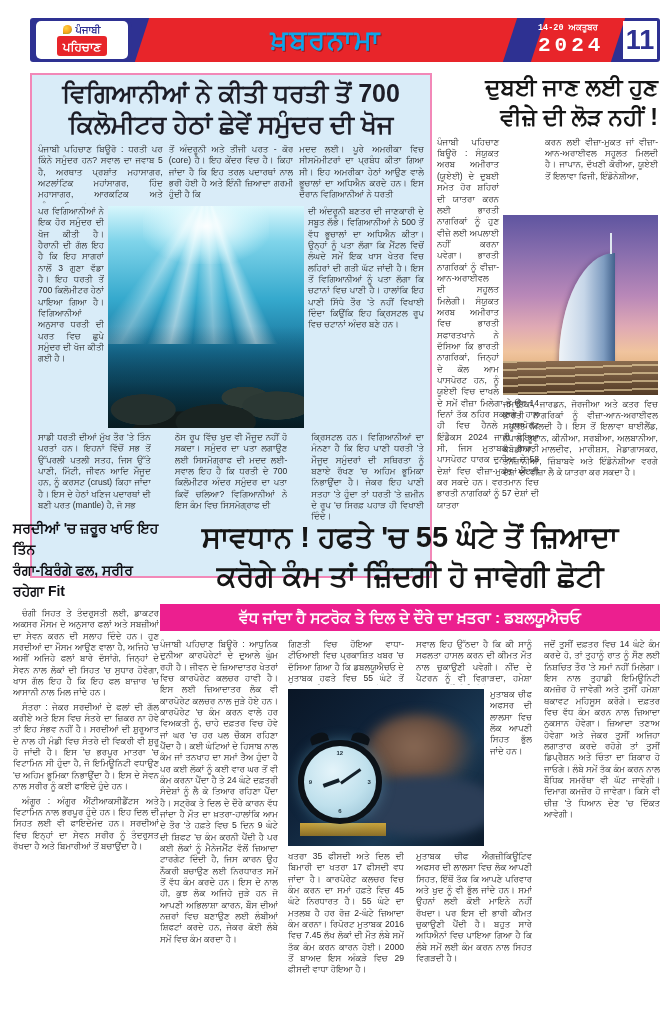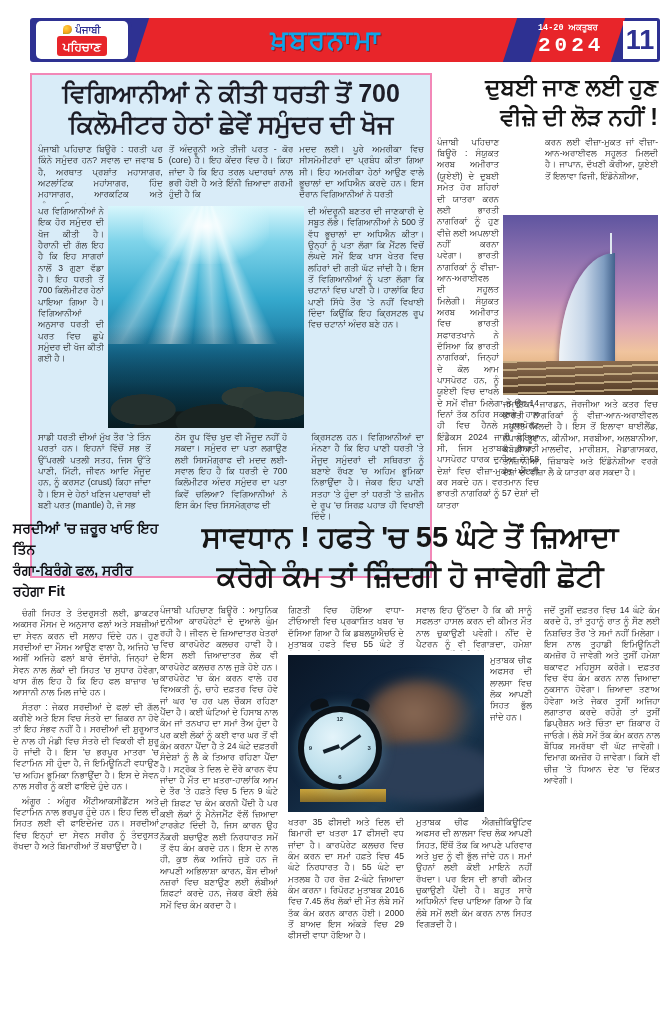--- a/index.html
+++ b/index.html
@@ -191,20 +191,21 @@
       <p>ਸੰਤਰਾ : ਜੇਕਰ ਸਰਦੀਆਂ ਦੇ ਫਲਾਂ ਦੀ ਗੱਲ ਕਰੀਏ ਅਤੇ ਇਸ ਵਿਚ ਸੰਤਰੇ ਦਾ ਜ਼ਿਕਰ ਨਾ ਹੋਵੇ ਤਾਂ ਇਹ ਸੰਭਵ ਨਹੀਂ ਹੈ। ਸਰਦੀਆਂ ਦੀ ਸ਼ੁਰੂਆਤ ਦੇ ਨਾਲ ਹੀ ਮੰਡੀ ਵਿਚ ਸੰਤਰੇ ਦੀ ਵਿਕਰੀ ਵੀ ਸ਼ੁਰੂ ਹੋ ਜਾਂਦੀ ਹੈ। ਇਸ 'ਚ ਭਰਪੂਰ ਮਾਤਰਾ 'ਚ ਵਿਟਾਮਿਨ ਸੀ ਹੁੰਦਾ ਹੈ, ਜੋ ਇਮਿਊਨਿਟੀ ਵਧਾਉਣ 'ਚ ਅਹਿਮ ਭੂਮਿਕਾ ਨਿਭਾਉਂਦਾ ਹੈ। ਇਸ ਦੇ ਸੇਵਨ ਨਾਲ ਸਰੀਰ ਨੂੰ ਕਈ ਫਾਇਦੇ ਹੁੰਦੇ ਹਨ।</p>
       <p>ਅੰਗੂਰ : ਅੰਗੂਰ ਐਂਟੀਆਕਸੀਡੈਂਟਸ ਅਤੇ ਵਿਟਾਮਿਨ ਨਾਲ ਭਰਪੂਰ ਹੁੰਦੇ ਹਨ। ਇਹ ਦਿਲ ਦੀ ਸਿਹਤ ਲਈ ਵੀ ਫਾਇਦੇਮੰਦ ਹਨ। ਸਰਦੀਆਂ ਵਿਚ ਇਨ੍ਹਾਂ ਦਾ ਸੇਵਨ ਸਰੀਰ ਨੂੰ ਤੰਦਰੁਸਤ ਰੱਖਦਾ ਹੈ ਅਤੇ ਬਿਮਾਰੀਆਂ ਤੋਂ ਬਚਾਉਂਦਾ ਹੈ।</p>
     </div>
   </div>
 
   <div class="health">
     <div class="health-headline">
       <div>ਸਾਵਧਾਨ ! ਹਫਤੇ 'ਚ 55 ਘੰਟੇ ਤੋਂ ਜ਼ਿਆਦਾ</div>
       <div>ਕਰੋਗੇ ਕੰਮ ਤਾਂ ਜ਼ਿੰਦਗੀ ਹੋ ਜਾਵੇਗੀ ਛੋਟੀ</div>
     </div>
+    <div class="health-bar">ਵੱਧ ਜਾਂਦਾ ਹੈ ਸਟਰੋਕ ਤੇ ਦਿਲ ਦੇ ਦੌਰੇ ਦਾ ਖ਼ਤਰਾ : ਡਬਲਯੂਐਚਓ</div>
     <div class="h-body">
       <div class="bt h-col1">ਪੰਜਾਬੀ ਪਹਿਚਾਣ ਬਿਊਰੋ : ਆਧੁਨਿਕ ਦੁਨੀਆ ਕਾਰਪੋਰੇਟਾਂ ਦੇ ਦੁਆਲੇ ਘੁੰਮ ਰਹੀ ਹੈ। ਜੀਵਨ ਦੇ ਜ਼ਿਆਦਾਤਰ ਖੇਤਰਾਂ ਵਿਚ ਕਾਰਪੋਰੇਟ ਕਲਚਰ ਹਾਵੀ ਹੈ। ਇਸ ਲਈ ਜ਼ਿਆਦਾਤਰ ਲੋਕ ਵੀ ਕਾਰਪੋਰੇਟ ਕਲਚਰ ਨਾਲ ਜੁੜੇ ਹੋਏ ਹਨ। ਕਾਰਪੋਰੇਟ 'ਚ ਕੰਮ ਕਰਨ ਵਾਲੇ ਹਰ ਵਿਅਕਤੀ ਨੂੰ, ਚਾਹੇ ਦਫ਼ਤਰ ਵਿਚ ਹੋਵੇ ਜਾਂ ਘਰ 'ਚ ਹਰ ਪਲ ਚੌਕਸ ਰਹਿਣਾ ਪੈਂਦਾ ਹੈ। ਕਈ ਘੰਟਿਆਂ ਦੇ ਹਿਸਾਬ ਨਾਲ ਕੰਮ ਜਾਂ ਤਨਖਾਹ ਦਾ ਸਮਾਂ ਤੈਅ ਹੁੰਦਾ ਹੈ ਪਰ ਕਈ ਲੋਕਾਂ ਨੂੰ ਕਈ ਵਾਰ ਘਰ ਤੋਂ ਵੀ ਕੰਮ ਕਰਨਾ ਪੈਂਦਾ ਹੈ ਤੇ 24 ਘੰਟੇ ਦਫ਼ਤਰੀ ਸੰਦੇਸ਼ਾਂ ਨੂੰ ਲੈ ਕੇ ਤਿਆਰ ਰਹਿਣਾ ਪੈਂਦਾ ਹੈ। ਸਟ੍ਰੋਕ ਤੇ ਦਿਲ ਦੇ ਦੌਰੇ ਕਾਰਨ ਵੱਧ ਜਾਂਦਾ ਹੈ ਮੌਤ ਦਾ ਖ਼ਤਰਾ-ਹਾਲਾਂਕਿ ਆਮ ਦੇ ਤੌਰ 'ਤੇ ਹਫ਼ਤੇ ਵਿਚ 5 ਦਿਨ 9 ਘੰਟੇ ਦੀ ਸ਼ਿਫਟ 'ਚ ਕੰਮ ਕਰਨੀ ਪੈਂਦੀ ਹੈ ਪਰ ਕਈ ਲੋਕਾਂ ਨੂੰ ਮੈਨੇਜਮੈਂਟ ਵੱਲੋਂ ਜ਼ਿਆਦਾ ਟਾਰਗੇਟ ਦਿੰਦੀ ਹੈ, ਜਿਸ ਕਾਰਨ ਉਹ ਨੌਕਰੀ ਬਚਾਉਣ ਲਈ ਨਿਰਧਾਰਤ ਸਮੇਂ ਤੋਂ ਵੱਧ ਕੰਮ ਕਰਦੇ ਹਨ। ਇਸ ਦੇ ਨਾਲ ਹੀ, ਕੁਝ ਲੋਕ ਅਜਿਹੇ ਜੁੜੇ ਹਨ ਜੋ ਆਪਣੀ ਅਭਿਲਾਸ਼ਾ ਕਾਰਨ, ਬੌਸ ਦੀਆਂ ਨਜ਼ਰਾਂ ਵਿਚ ਬਣਾਉਣ ਲਈ ਲੰਬੀਆਂ ਸ਼ਿਫਟਾਂ ਕਰਦੇ ਹਨ, ਜੇਕਰ ਕੋਈ ਲੰਬੇ ਸਮੇਂ ਵਿਚ ਕੰਮ ਕਰਦਾ ਹੈ।</div>
       <div class="bt h-col2top">ਗਿਣਤੀ ਵਿਚ ਹੋਇਆ ਵਾਧਾ- ਟੀਓਆਈ ਵਿਚ ਪ੍ਰਕਾਸ਼ਿਤ ਖਬਰ 'ਚ ਦੱਸਿਆ ਗਿਆ ਹੈ ਕਿ ਡਬਲਯੂਐਚਓ ਦੇ ਮੁਤਾਬਕ ਹਫਤੇ ਵਿਚ 55 ਘੰਟੇ ਤੋਂ ਜ਼ਿਆਦਾ ਕੰਮ ਕਰਨ ਨਾਲ ਸਟ੍ਰੋਕ ਦਾ</div>
       <div class="bt h-col3top">ਸਵਾਲ ਇਹ ਉੱਠਦਾ ਹੈ ਕਿ ਕੀ ਸਾਨੂੰ ਸਫਲਤਾ ਹਾਸਲ ਕਰਨ ਦੀ ਕੀਮਤ ਮੌਤ ਨਾਲ ਚੁਕਾਉਣੀ ਪਵੇਗੀ। ਨੀਂਦ ਦੇ ਪੈਟਰਨ ਨੂੰ ਵੀ ਵਿਗਾੜਦਾ, ਹਮੇਸ਼ਾ ਥਕਾਵਟ ਰਹਿੰਦੀ ਹੈ-ਰਿਪੋਰਟ</div>
       <div class="h-photo">
         <div class="c-person"></div>
         <div class="c-pillow"></div>
         <div class="c-book"></div>
         <div class="c-clock">
           <span class="c-bell" style="left:6px;transform:rotate(-18deg);"></span>

